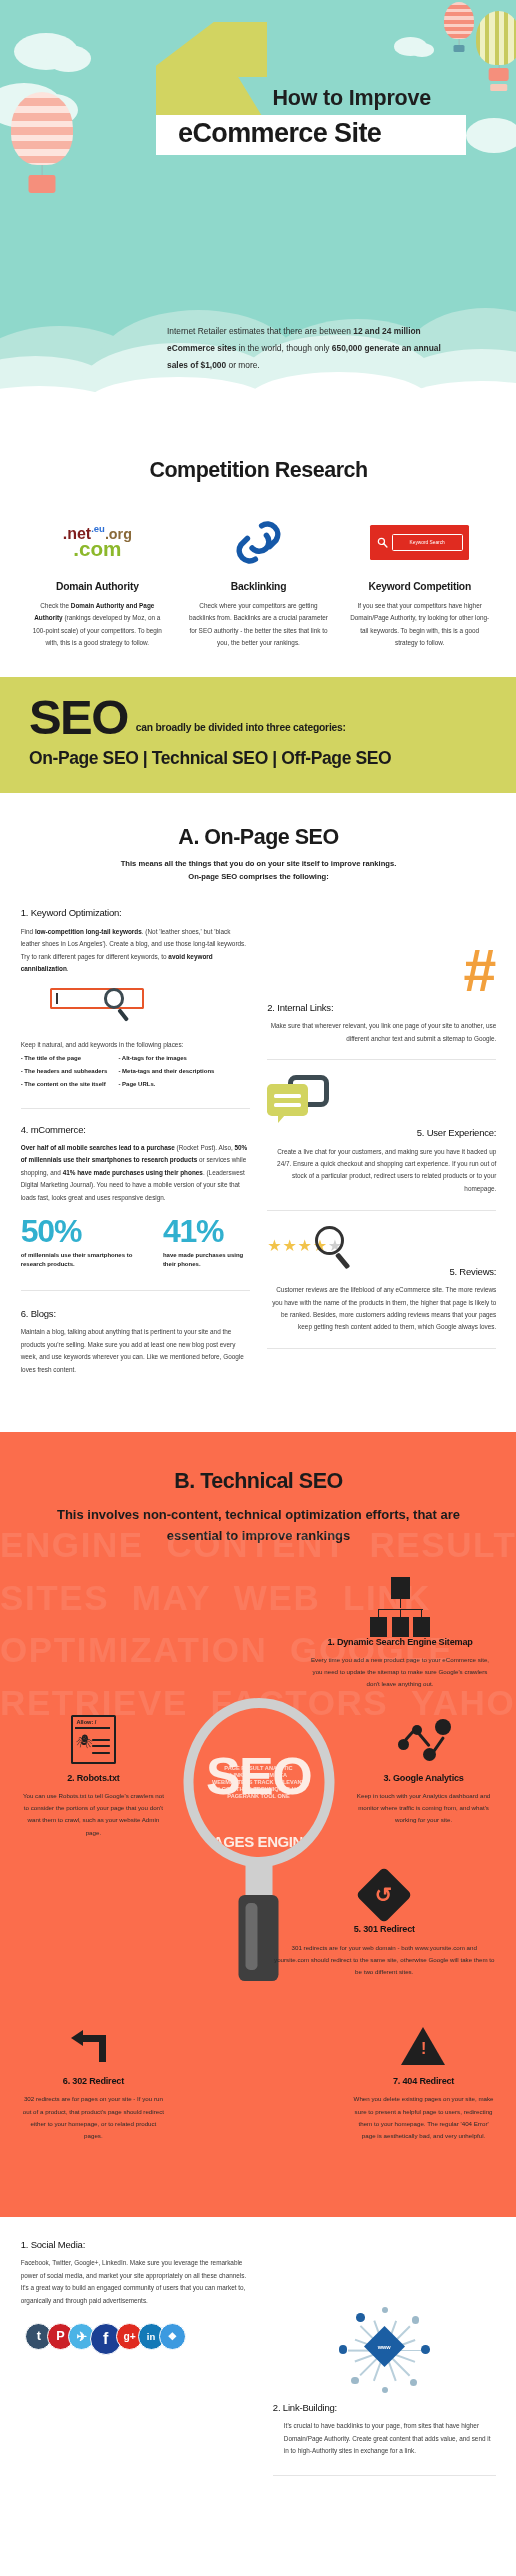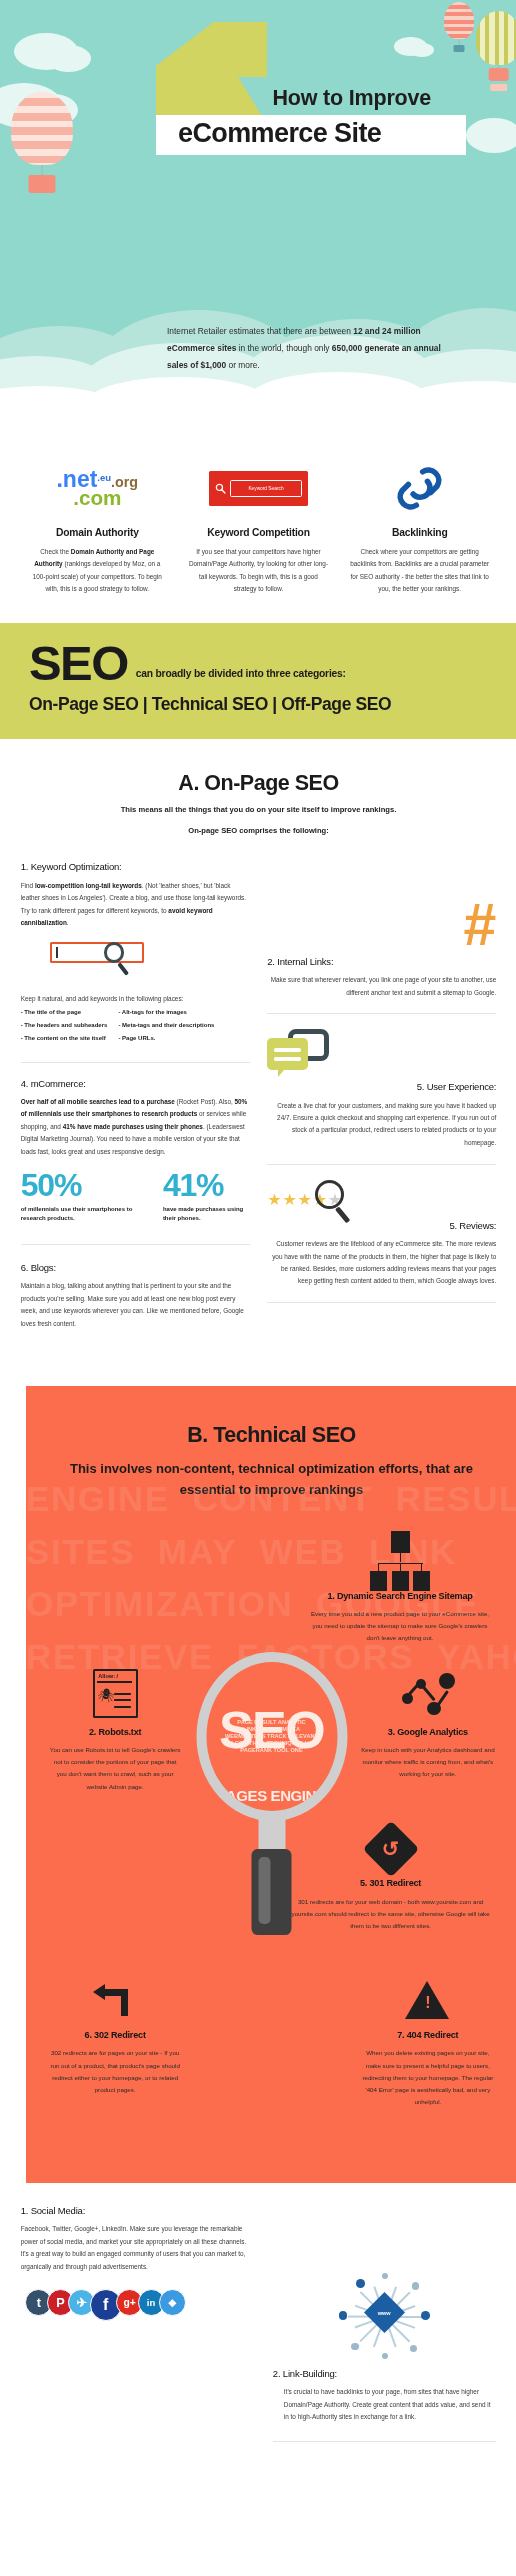--- a/index.html
+++ b/index.html
@@ -91,21 +91,21 @@
   .col3 { flex: 1; text-align: center; }
   .col3-icon { height: 65px; display: flex; align-items: center; justify-content: center; }
   .col3-title {
     font-size: 10.3px; font-weight: bold; color: #1b1b1b;
     margin: 6.4px 0 7.2px; letter-spacing: -0.2px;
   }
   .col3-body { font-size: 6.4px; line-height: 1.95; color: #3a3a3a; padding: 0 6.4px; }
   .col3-body b { font-weight: bold; color: #1b1b1b; }
 
   .dom-auth { position: relative; font-weight: bold; line-height: 1; }
-  .dom-auth .net { color: #3b82f6; font-size: 23px; }
+  .dom-auth .net { color: #7f1d1d; font-size: 16px; }
   .dom-auth .eu  { color: #2d6fd6; font-size: 9.5px; position: relative; top: -6.4px; }
   .dom-auth .org { color: #8a6a3a; font-size: 14.3px; }
   .dom-auth .com { color: #8cb82b; font-size: 20.7px; display: block; margin-top: -3.2px; }
 
   .kw-box {
     background: #e02b20; width: 99px; height: 35px; border-radius: 1.6px;
     display: flex; align-items: center; gap: 4px; padding: 0 6.4px;
   }
   .kw-field {
     flex: 1; border: 1.6px solid #ffffff; height: 17.5px; border-radius: 1.6px;
@@ -187,21 +187,21 @@
   .mag2 {
     position: absolute; left: 48px; top: 1.6px;
     width: 29px; height: 29px; border: 3.2px solid #333; border-radius: 50%;
   }
   .mag2-h {
     position: absolute; left: 73px; top: 27px; width: 4.8px; height: 17.5px;
     background: #333; transform: rotate(-40deg); border-radius: 1.6px;
   }
 
   
-  .sec-orange { background: #fb6d4c; position: relative; overflow: hidden; margin-left: 26px; }
+  .sec-orange { background: #fb6d4c; position: relative; overflow: hidden; }
   .sec-orange .sec-head h2 { color: #1b1b1b; }
   .sec-orange .sec-head p { color: #1b1b1b; }
   .watermark {
     position: absolute; left: 0; right: 0; top: 87px; height: 445px;
     color: rgba(255,255,255,0.10); font-weight: bold; font-size: 35px;
     letter-spacing: 1.6px; line-height: 1.5; overflow: hidden; pointer-events: none;
   }
   .b-grid { position: relative; padding: 19px 17.5px 37px; }
   .b-row { display: flex; gap: 9.5px; }
   .b-cell { flex: 1; text-align: center; }
@@ -376,76 +376,77 @@
       <div class="cb" style="left:-40px; bottom:0;  width:159px; height:43px;  background:#ffffff;"></div>
       <div class="cb" style="left:87px; bottom:0;  width:183px; height:52px;  background:#ffffff;"></div>
       <div class="cb" style="left:247px; bottom:0;  width:183px; height:57px;  background:#ffffff;"></div>
       <div class="cb" style="left:398px; bottom:0;  width:167px; height:48px;  background:#ffffff;"></div>
     </div>
 
     <div class="intro-text">Internet Retailer estimates that there are between <b>12 and 24 million eCommerce sites</b> in the world, though only <b>650,000 generate an annual sales of $1,000</b> or more.</div>
   </section>
 
   <section class="section-white">
+    <div class="h-section">Competition Research</div>
 
     <div class="cols3">
 
       <div class="col3">
         <div class="col3-icon">
           <div class="dom-auth">
             <span class="net">.net</span><span class="eu">.eu</span><span class="org">.org</span>
             <span class="com">.com</span>
           </div>
         </div>
         <div class="col3-title">Domain Authority</div>
         <div class="col3-body">Check the <b>Domain Authority and Page Authority</b> (rankings developed by Moz, on a 100-point scale) of your competitors. To begin with, this is a good strategy to follow.</div>
+      </div>
+
+      <div class="col3">
+        <div class="col3-icon">
+          <svg width="45" height="43" viewBox="0 0 56 54">
+            <path d="M32 6 a13 13 0 0 1 18 18 l-8 8" fill="none" stroke="#1558a8" stroke-width="7" stroke-linecap="round"></path>
+            <path d="M24 48 a13 13 0 0 1 -18 -18 l8 -8" fill="none" stroke="#1558a8" stroke-width="7" stroke-linecap="round"></path>
+            <path d="M20 34 a12 12 0 0 0 18 -16" fill="none" stroke="#1558a8" stroke-width="7" stroke-linecap="round"></path>
+          </svg>
+        </div>
+        <div class="col3-title">Backlinking</div>
+        <div class="col3-body">Check where your competitors are getting backlinks from. Backlinks are a crucial parameter for SEO authority - the better the sites that link to you, the better your rankings.</div>
       </div>
 
       <div class="col3">
         <div class="col3-icon">
           <div class="kw-box">
             <svg width="11" height="11" viewBox="0 0 20 20">
               <circle cx="8" cy="8" r="5.6" fill="none" stroke="#fff" stroke-width="2.2"></circle>
               <line x1="12" y1="12" x2="18" y2="18" stroke="#fff" stroke-width="2.6" stroke-linecap="round"></line>
             </svg>
             <div class="kw-field">Keyword Search</div>
           </div>
         </div>
         <div class="col3-title">Keyword Competition</div>
         <div class="col3-body">If you see that your competitors have higher Domain/Page Authority, try looking for other long-tail keywords. To begin with, this is a good strategy to follow.</div>
       </div>
 
-      <div class="col3">
-        <div class="col3-icon">
-          <svg width="45" height="43" viewBox="0 0 56 54">
-            <path d="M32 6 a13 13 0 0 1 18 18 l-8 8" fill="none" stroke="#1558a8" stroke-width="7" stroke-linecap="round"></path>
-            <path d="M24 48 a13 13 0 0 1 -18 -18 l8 -8" fill="none" stroke="#1558a8" stroke-width="7" stroke-linecap="round"></path>
-            <path d="M20 34 a12 12 0 0 0 18 -16" fill="none" stroke="#1558a8" stroke-width="7" stroke-linecap="round"></path>
-          </svg>
-        </div>
-        <div class="col3-title">Backlinking</div>
-        <div class="col3-body">Check where your competitors are getting backlinks from. Backlinks are a crucial parameter for SEO authority - the better the sites that link to you, the better your rankings.</div>
-      </div>
-
     </div>
   </section>
 
   <section class="seo-banner">
     <div class="seo-banner-row">
       <div class="seo-big">SEO</div>
       <div class="seo-sub">can broadly be divided into three categories:</div>
     </div>
     <div class="seo-cats">On-Page SEO  |  Technical SEO  |  Off-Page SEO</div>
   </section>
 
   <section class="section-white">
     <div class="sec-head">
       <h2>A. On-Page SEO</h2>
       <p>This means all the things that you do on your site itself to improve rankings.</p>
-      <p style="margin-top:8px">On-page SEO comprises the following:</p>
+      <p style="margin-top:0">On-page SEO comprises the following:</p>
     </div>
 
     <div class="two-col">
 
       <div class="left-col">
 
         <div>
           <div class="item-title">1. Keyword Optimization:</div>
           <div class="item-body">Find <b>low-competition long-tail keywords</b>. (Not 'leather shoes,' but 'black leather shoes in Los Angeles'). Create a blog, and use those long-tail keywords. Try to rank different pages for different keywords, to <b>avoid keyword cannibalization</b>.</div>
         </div>

